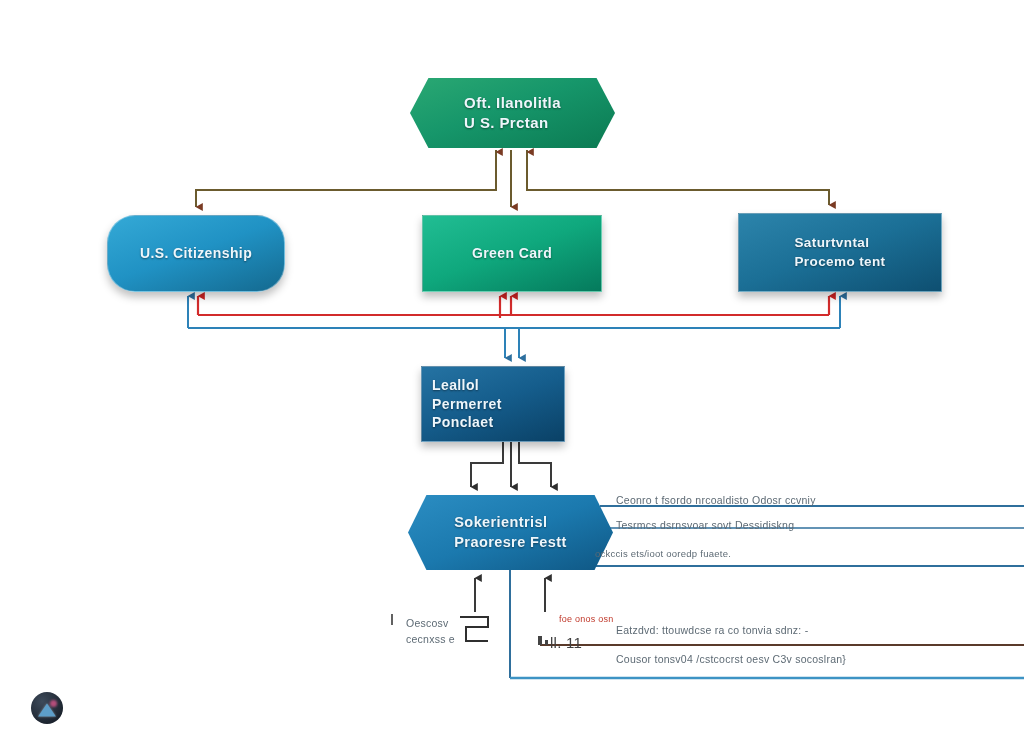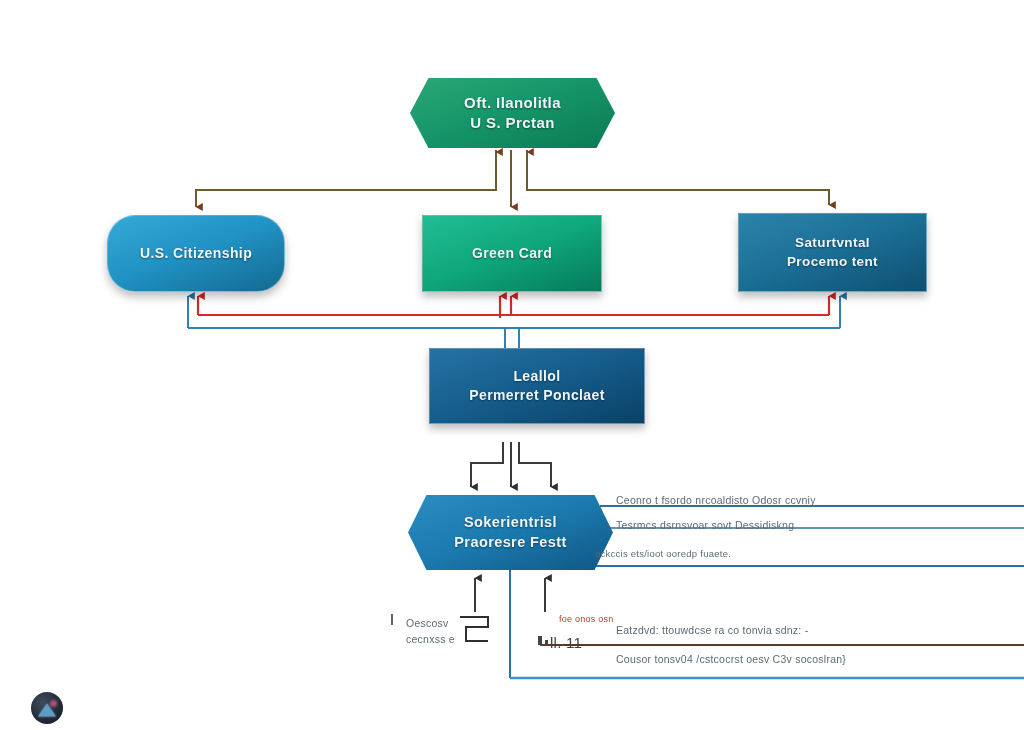--- a/index.html
+++ b/index.html
@@ -9,21 +9,20 @@
     font-family:"Liberation Sans", sans-serif;
     overflow:hidden;
     position:relative;
   }
   #canvas{position:absolute;inset:0;width:1024px;height:730px;}
 
   
   .node{
     position:absolute;
     display:flex;align-items:center;justify-content:center;
-    text-align:center;
     color:#eef6fb;
     font-weight:bold;
     letter-spacing:.4px;
     line-height:1.35;
     z-index:6;
     text-shadow:0 1px 2px rgba(0,0,0,.45);
     box-sizing:border-box;
   }
   .node .lbl{padding:0 10px;white-space:pre-line;}
 
@@ -46,29 +45,28 @@
     background:linear-gradient(160deg,#34a9d6 0%,#2092c4 48%,#14698f 100%);
     box-shadow:0 5px 8px rgba(0,0,0,.25);
     border-radius:28px;
   }
   #node-greencard{
     left:422px;top:215px;width:180px;height:77px;font-size:14px;
     background:linear-gradient(160deg,#21bd93 0%,#0fa87d 48%,#057a5c 100%);
     box-shadow:0 5px 8px rgba(0,0,0,.25);
   }
   #node-spt-right{
-    left:738px;top:213px;width:189px;height:79px;font-size:13.5px;
+    left:738px;top:213px;width:204px;height:79px;font-size:13.5px;
     background:linear-gradient(160deg,#2c84ab 0%,#1b6f96 48%,#0e4f71 100%);
     box-shadow:0 5px 8px rgba(0,0,0,.25);
   }
   #node-lpr{
-    left:421px;top:348px;width:216px;height:76px;font-size:14px;
+    left:421px;top:366px;width:144px;height:76px;font-size:14px;
     background:linear-gradient(160deg,#2573a3 0%,#155d8c 48%,#0a4166 100%);
     box-shadow:0 5px 8px rgba(0,0,0,.25);
-    margin-left:8px;
   }
   #node-spt-bottom{
     left:408px;top:495px;width:205px;height:75px;font-size:14.5px;
     background:linear-gradient(160deg,#2b8dc2 0%,#1b79ae 50%,#0f5784 100%);
     box-shadow:0 5px 8px rgba(0,0,0,.25);
   }
 
   
   .note{
     position:absolute;

